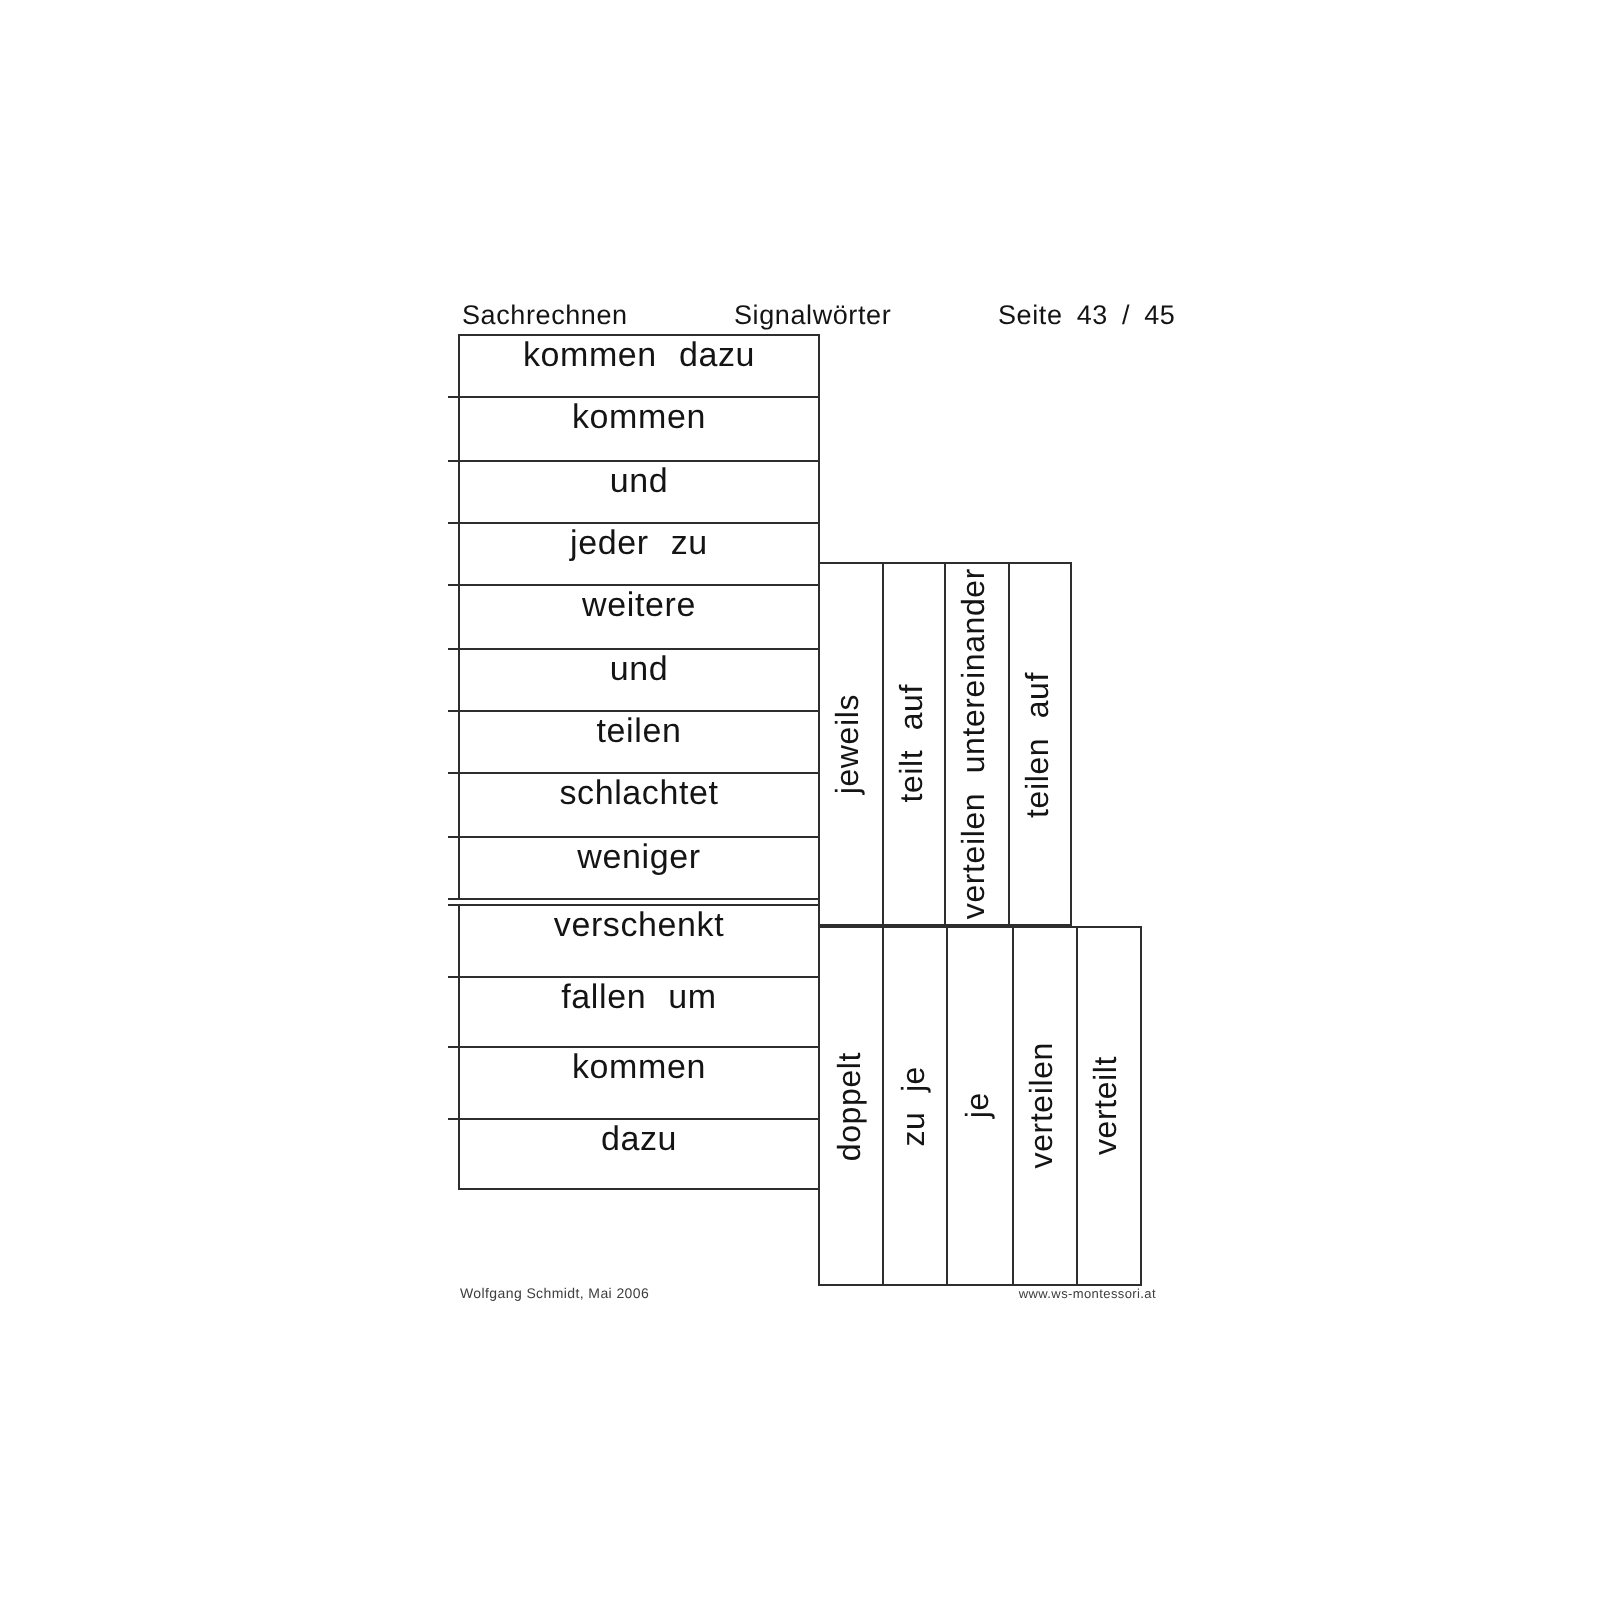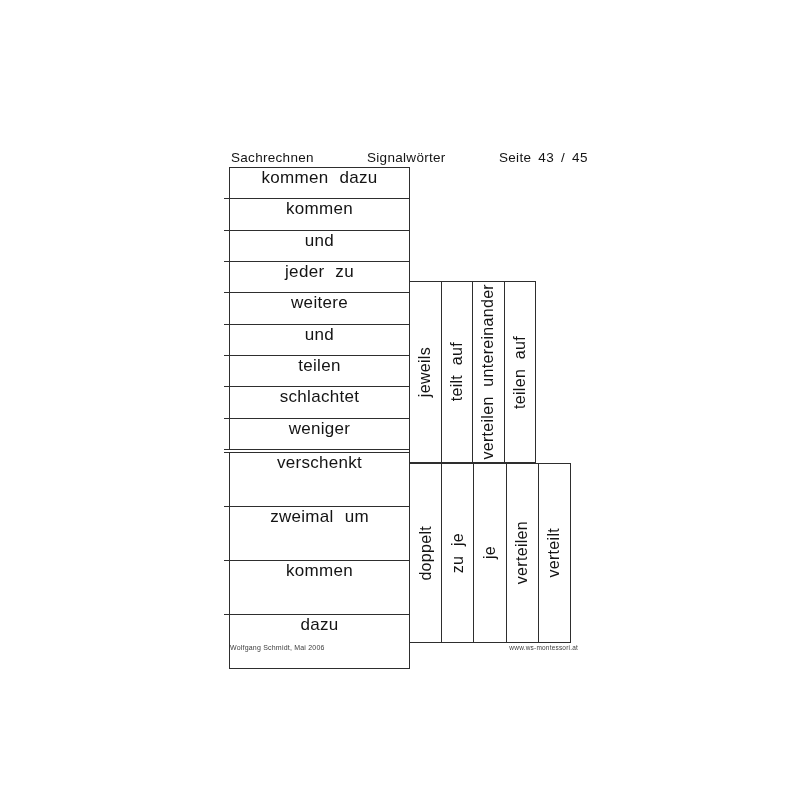--- a/index.html
+++ b/index.html
@@ -33,21 +33,21 @@
     position: absolute;
     left: 229px;
     width: 181px;
     box-sizing: border-box;
     border: 1px solid var(--line, #2e2e2e);
     display: flex;
     flex-direction: column;
     background: var(--bg, #ffffff);
   }
   .set-a { top: 167px; height: 283px; }
-  .set-b { top: 452px; height: 217px; }
+  .set-b { top: 452px; height: 143px; }
   .hrow {
     flex: 1;
     position: relative;
     display: flex;
     align-items: flex-start;
     justify-content: center;
     border-bottom: 1px solid var(--line, #2e2e2e);
     font-size: 17px;
     word-spacing: 6px;
     letter-spacing: 0.3px;
@@ -163,21 +163,21 @@
       <div class="hrow">
         <span>weniger</span>
       </div>
     </div>
 
   <div class="strip-set set-b">
       <div class="hrow">
         <span>verschenkt</span>
       </div>
       <div class="hrow">
-        <span>zweimal um</span>
+        <span>fallen um</span>
       </div>
       <div class="hrow">
         <span>kommen</span>
       </div>
       <div class="hrow">
         <span>dazu</span>
       </div>
     </div>
 
   <div class="vgroup vgroup-upper">

